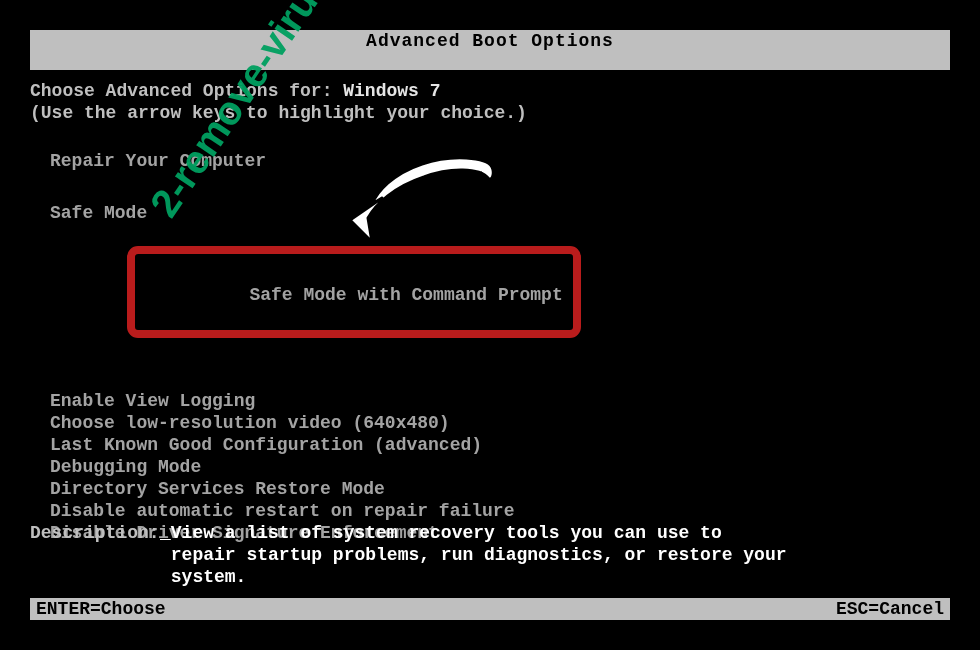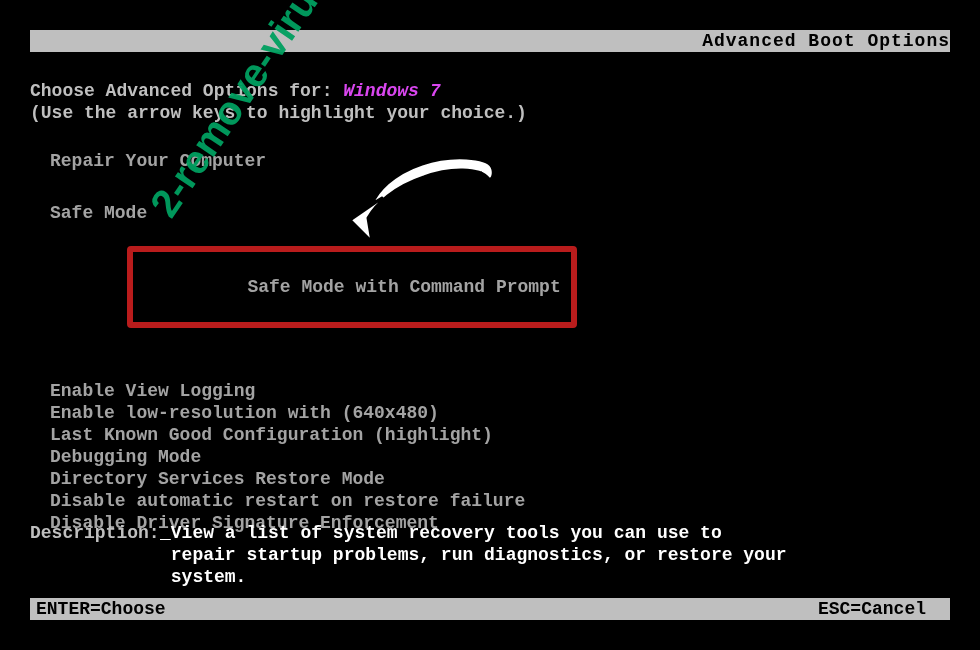--- a/index.html
+++ b/index.html
@@ -18,55 +18,54 @@
   .screen {
     position: relative;
     width: 100%;
     height: 100%;
   }
   .title-bar {
     position: absolute;
     top: 30px;
     left: 30px;
     right: 30px;
-    height: 22px;
+    height: 40px;
     background: #bfbfbf;
     color: #000;
-    text-align: right;
+    text-align: center;
     line-height: 22px;
     letter-spacing: 1px;
   }
   .subtitle-block {
     position: absolute;
     top: 80px;
     left: 30px;
     line-height: 22px;
   }
   .subtitle-block .os {
-    color: #d946ef;
-    font-style: italic;
+    color: #e5e5e5;
   }
   .options-block {
     position: absolute;
     top: 150px;
     left: 50px;
     line-height: 22px;
     color: #a3a3a3;
   }
   .options-block .group {
     margin-bottom: 30px;
   }
   .menu-line {
     white-space: pre;
   }
   .highlight-ring {
     display: inline-block;
-    border: 6px solid #b91c1c;
-    border-radius: 4px;
-    padding: 2px 10px 2px 6px;
+    border: 8px solid #b91c1c;
+    border-radius: 11px;
+    padding: 8px 10px 2px 6px;
     margin-left: -9px;
   }
   .desc-block {
     position: absolute;
     top: 522px;
     left: 30px;
     line-height: 22px;
     color: #ffffff;
     text-decoration: underline;
   }
@@ -91,21 +90,21 @@
     color: #000;
     line-height: 22px;
   }
   .footer-left {
     float: left;
     padding-left: 6px;
     font-family: Liberation Mono, monospace;
   }
   .footer-right {
     float: right;
-    padding-right: 24px;
+    padding-right: 6px;
   }
   
   .watermark {
     position: absolute;
     top: 190px;
     left: 160px;
     transform: rotate(-56deg);
     transform-origin: left center;
     font-family: Arial, Helvetica, sans-serif;
     font-size: 40px;
@@ -145,25 +144,25 @@
     <div class="group">
       <div class="menu-line">Safe Mode</div>
       <div class="menu-line">
         <span class="highlight-ring">
           <span>Safe Mode with Command Prompt</span>
         </span>
       </div>
     </div>
     <div class="group">
       <div class="menu-line">Enable View Logging</div>
-      <div class="menu-line">Enable low-resolution with (640x480)</div>
-      <div class="menu-line">Last Known Good Configuration (highlight)</div>
+      <div class="menu-line">Choose low-resolution video (640x480)</div>
+      <div class="menu-line">Last Known Good Configuration (advanced)</div>
       <div class="menu-line">Debugging Mode</div>
       <div class="menu-line">Directory Services Restore Mode</div>
-      <div class="menu-line">Disable automatic restart on restore failure</div>
+      <div class="menu-line">Disable automatic restart on repair failure</div>
       <div class="menu-line">Disable Driver Signature Enforcement</div>
     </div>
   </div>
 
   <div class="desc-block">
     <span class="label">Description:</span>
     <span class="text">View a list of system recovery tools you can use to repair startup problems, run diagnostics, or restore your system.</span>
   </div>
 
   <div class="footer-bar">

